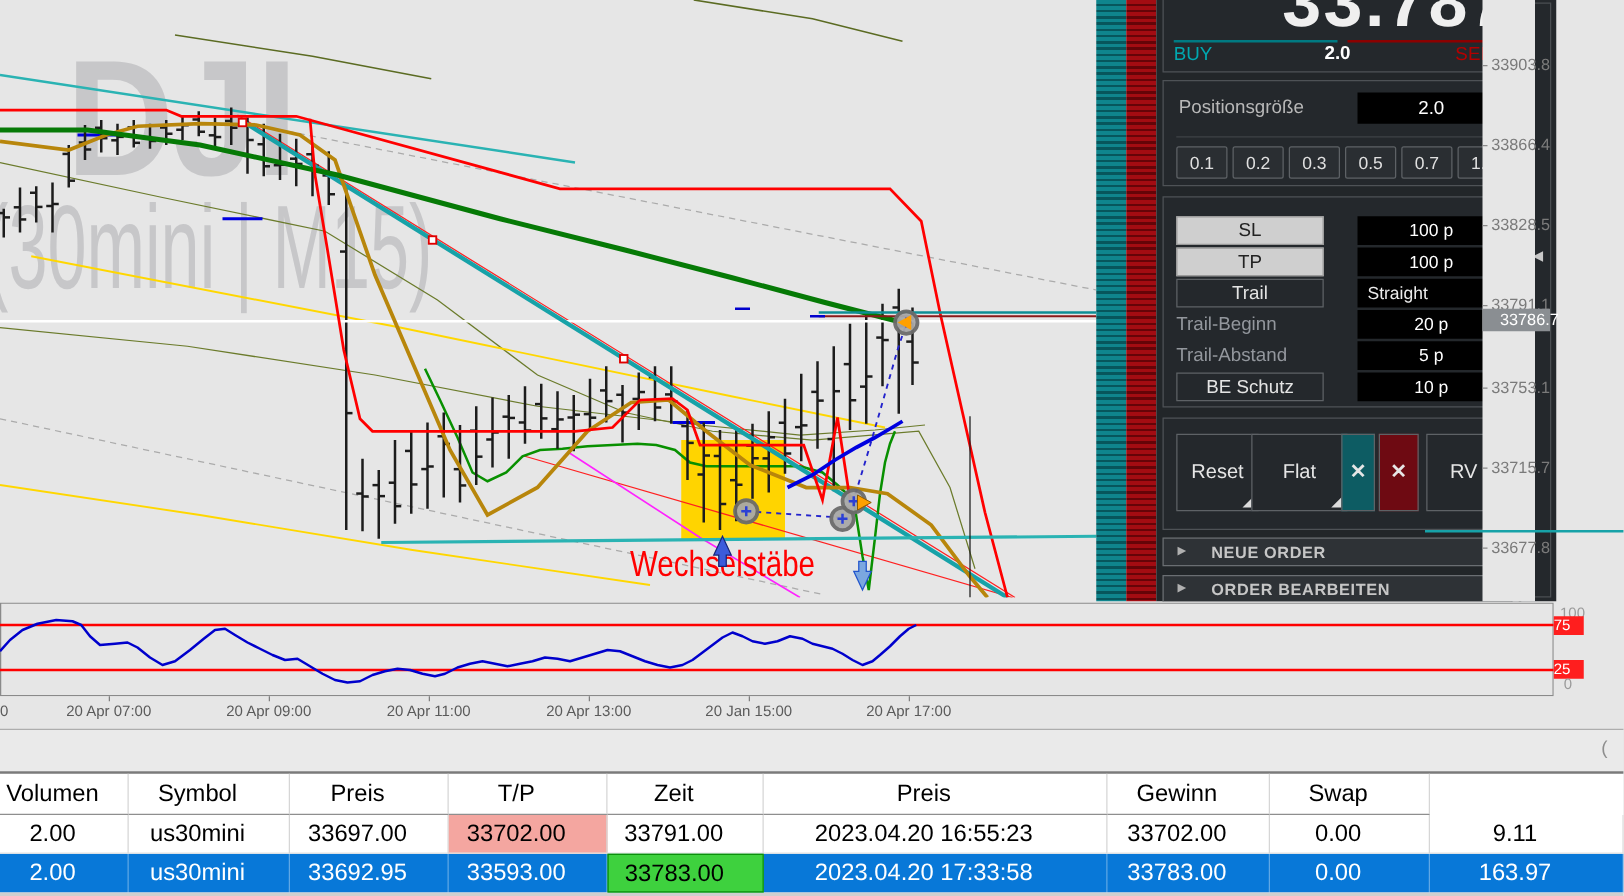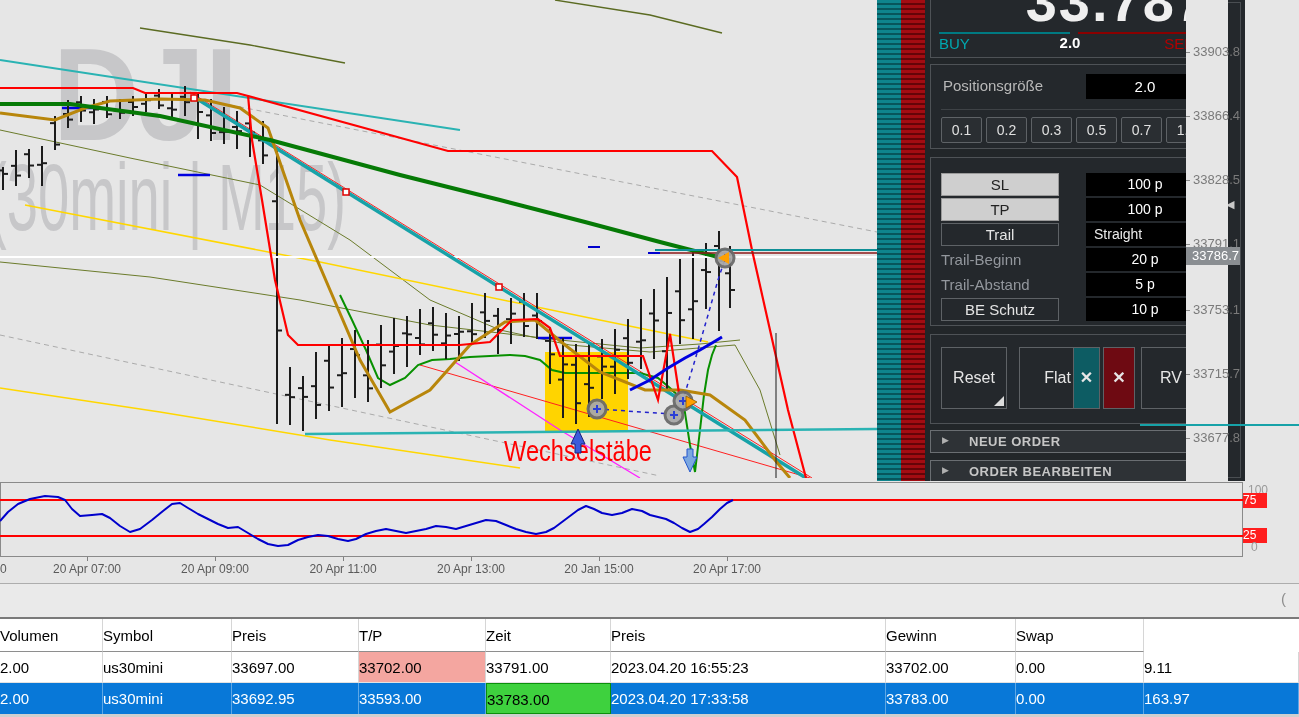--- a/index.html
+++ b/index.html
@@ -50,21 +50,21 @@
   
   #collapse-strip{position:absolute;left:1215px;top:0;width:30px;height:481px;background:#24282C;border-left:2px solid #3A3E42;}
   #collapse-strip .inner{position:absolute;left:4px;top:2px;width:20px;height:476px;border:1px solid #4A4E52;}
   #collapse-arrow{position:absolute;left:9px;top:198px;font-size:11px;color:#C8C8C8;cursor:pointer;}
 
   
   #price-axis{position:absolute;left:1186px;top:0;width:42px;height:481px;background:#E6E6E6;}
   .pa-item{position:absolute;left:0;height:16px;}
   .pa-item .dash{position:absolute;left:0;top:8px;width:4px;height:1px;background:#8A8A8A;}
   .pa-item .txt{position:absolute;left:7px;top:0;font-size:13px;color:#7A7A7A;white-space:nowrap;}
-  #price-tag{position:absolute;left:0;top:247px;width:54px;height:18px;background:#8A8E92;color:#FFF;font-size:13px;line-height:18px;padding-left:6px;white-space:nowrap;}
+  #price-tag{position:absolute;left:0;top:247px;width:54px;height:18px;background:#8A8E92;color:#FFF;font-size:13px;line-height:18px;padding-left:14px;white-space:nowrap;}
 
   
   #teal-overlay{position:absolute;left:1140px;top:424px;width:159px;height:2px;background:#17A2A8;z-index:60;}
 
   
   #indicator-svg{position:absolute;left:0;top:482px;}
   .ind-lbl{position:absolute;font-size:12px;color:#9A9A9A;}
   .ind-red{position:absolute;left:1243px;width:24px;height:15px;background:#FF1E1E;color:#FFF;font-size:12px;text-align:left;line-height:15px;}
 
   
@@ -72,21 +72,21 @@
   .t-lbl{position:absolute;top:562px;width:100px;text-align:center;font-size:12px;color:#5A5A5A;white-space:nowrap;}
   .t-lbl.first{width:14px;text-align:left;left:0;}
 
   
   #sep-strip{position:absolute;left:0;top:583px;width:1299px;height:34px;background:#EAEAEA;border-top:1px solid #ADADAD;}
   #scroll-handle{position:absolute;left:1281px;top:6px;color:#8E8E8E;font-size:15px;}
 
   
   #positions{position:absolute;left:0;top:617px;width:1299px;height:100px;background:#FFF;border-top:2px solid #7A7A7A;}
   .trow{display:grid;grid-template-columns:103px 129px 127px 127px 125px 275px 130px 128px 155px;}
-  .trow .cell{padding-right:18px;text-align:left;font-size:15px;overflow:hidden;white-space:nowrap;border-right:1px solid #D6D6D6;}
+  .trow .cell{padding-right:18px;text-align:center;font-size:19px;overflow:hidden;white-space:nowrap;border-right:1px solid #D6D6D6;}
   .thead .cell{height:33px;line-height:33px;color:#000;border-bottom:1px solid #8E8E8E;}
   .tr1 .cell{height:31px;line-height:31px;color:#000;border-bottom:1px solid #E2E2E2;}
   .tr1 .sl-cell{background:#F4A6A0;}
   .tr2{background:#0878D8;}
   .tr2 .cell{height:31px;line-height:31px;color:#FFF;border-right:1px solid rgba(255,255,255,.35);}
   .tr2 .tp-cell{background:#3ED13E;color:#000;border:1px solid #0B8F0B;}
   #table-bottom{height:3px;background:#CFCFCF;}
 </style>
 </head>
 <body>
@@ -363,21 +363,21 @@
       <div class="rowlabel" style="top:90px">Trail-Beginn</div>
       <div class="blackfield rowfield" style="top:90px">20 p</div>
       <div class="rowlabel" style="top:115px">Trail-Abstand</div>
       <div class="blackfield rowfield" style="top:115px">5 p</div>
       <div class="rowbtn dark" style="top:140px">BE Schutz</div>
       <div class="blackfield rowfield" style="top:140px">10 p</div>
     </div>
 
     <div class="pbox" id="act-box">
       <div class="act-btn fold" style="left:10px;width:66px">Reset</div>
-      <div class="act-btn fold" style="left:88px;width:77px">Flat</div>
+      <div class="act-btn fold" style="left:70px;width:77px">Flat</div>
       <div class="act-btn xbtn teal" style="left:142px;width:27px">✕</div>
       <div class="act-btn xbtn red" style="left:172px;width:32px">✕</div>
       <div class="act-btn" style="left:210px;width:60px">RV</div>
     </div>
 
     <div class="section-bar" style="top:430px">
       <span class="tri">▶</span>
       <span class="cap">NEUE ORDER</span>
     </div>
     <div class="section-bar" style="top:460px">

